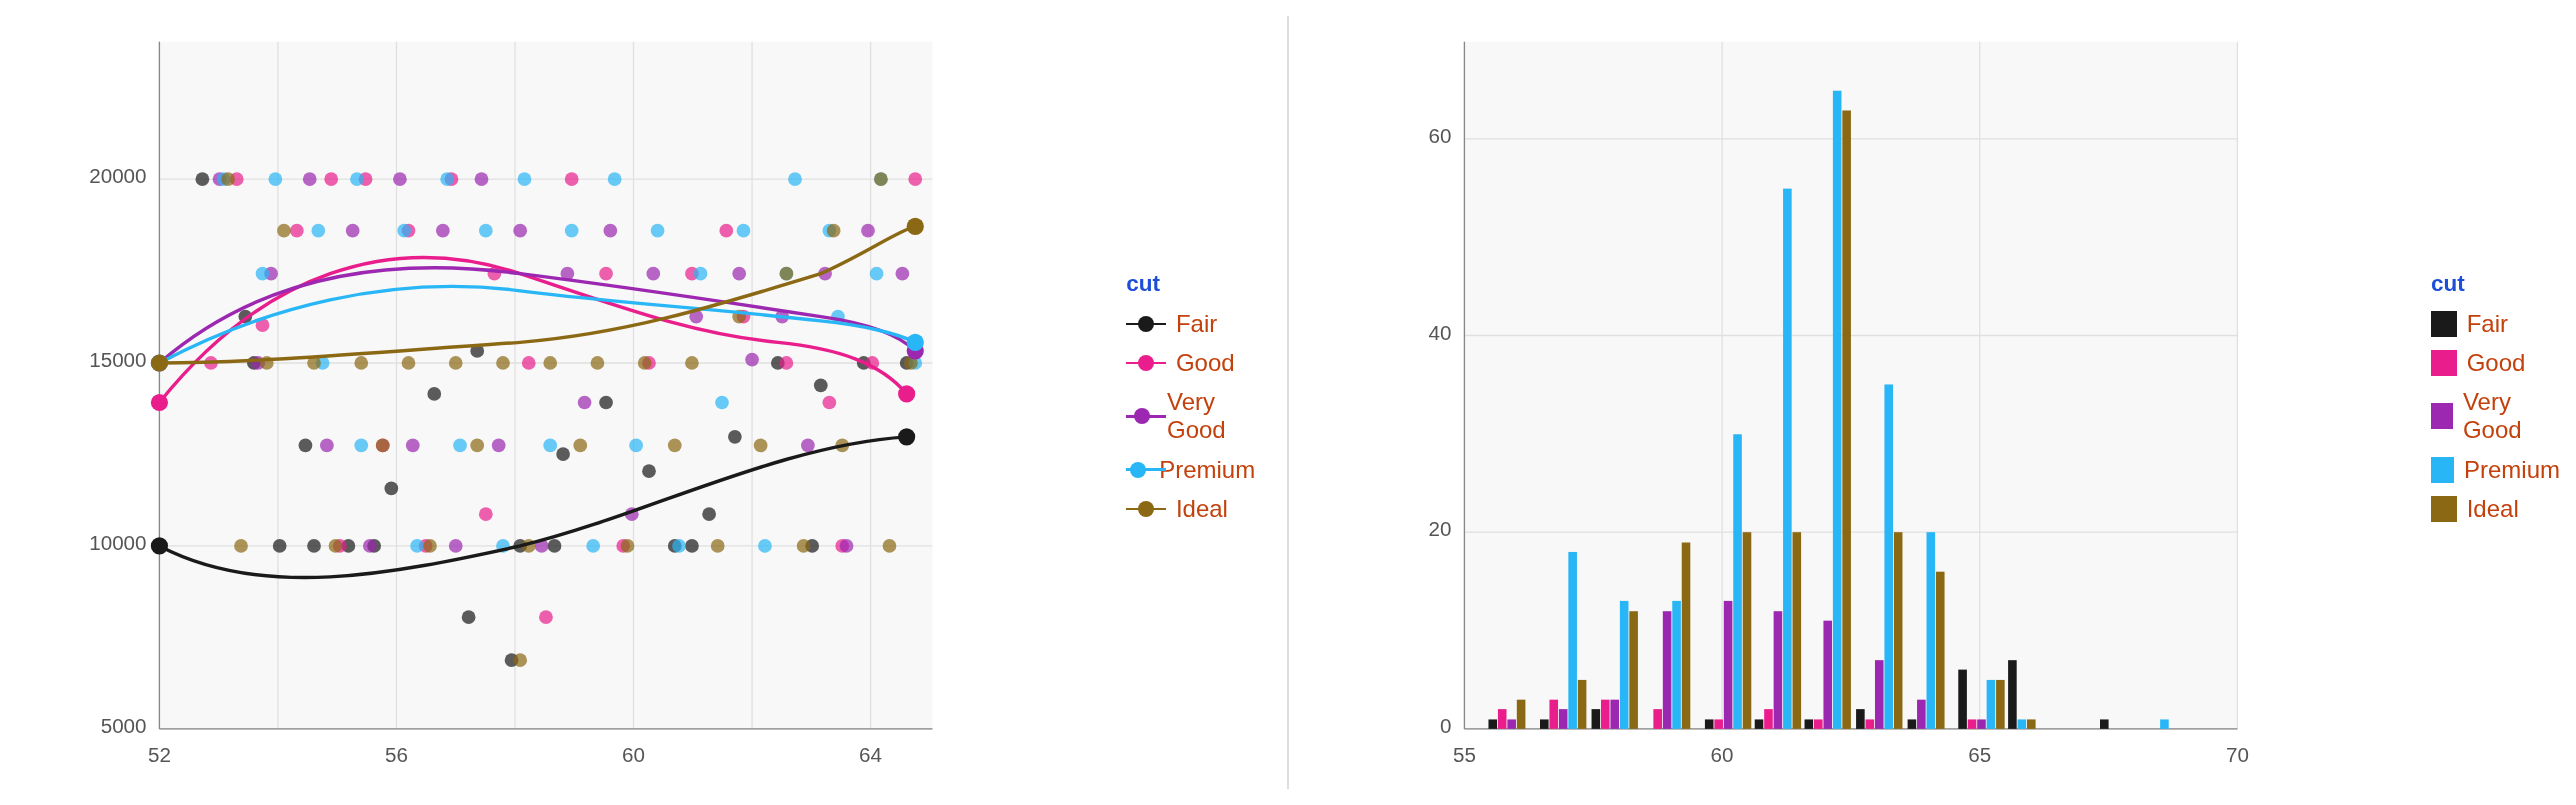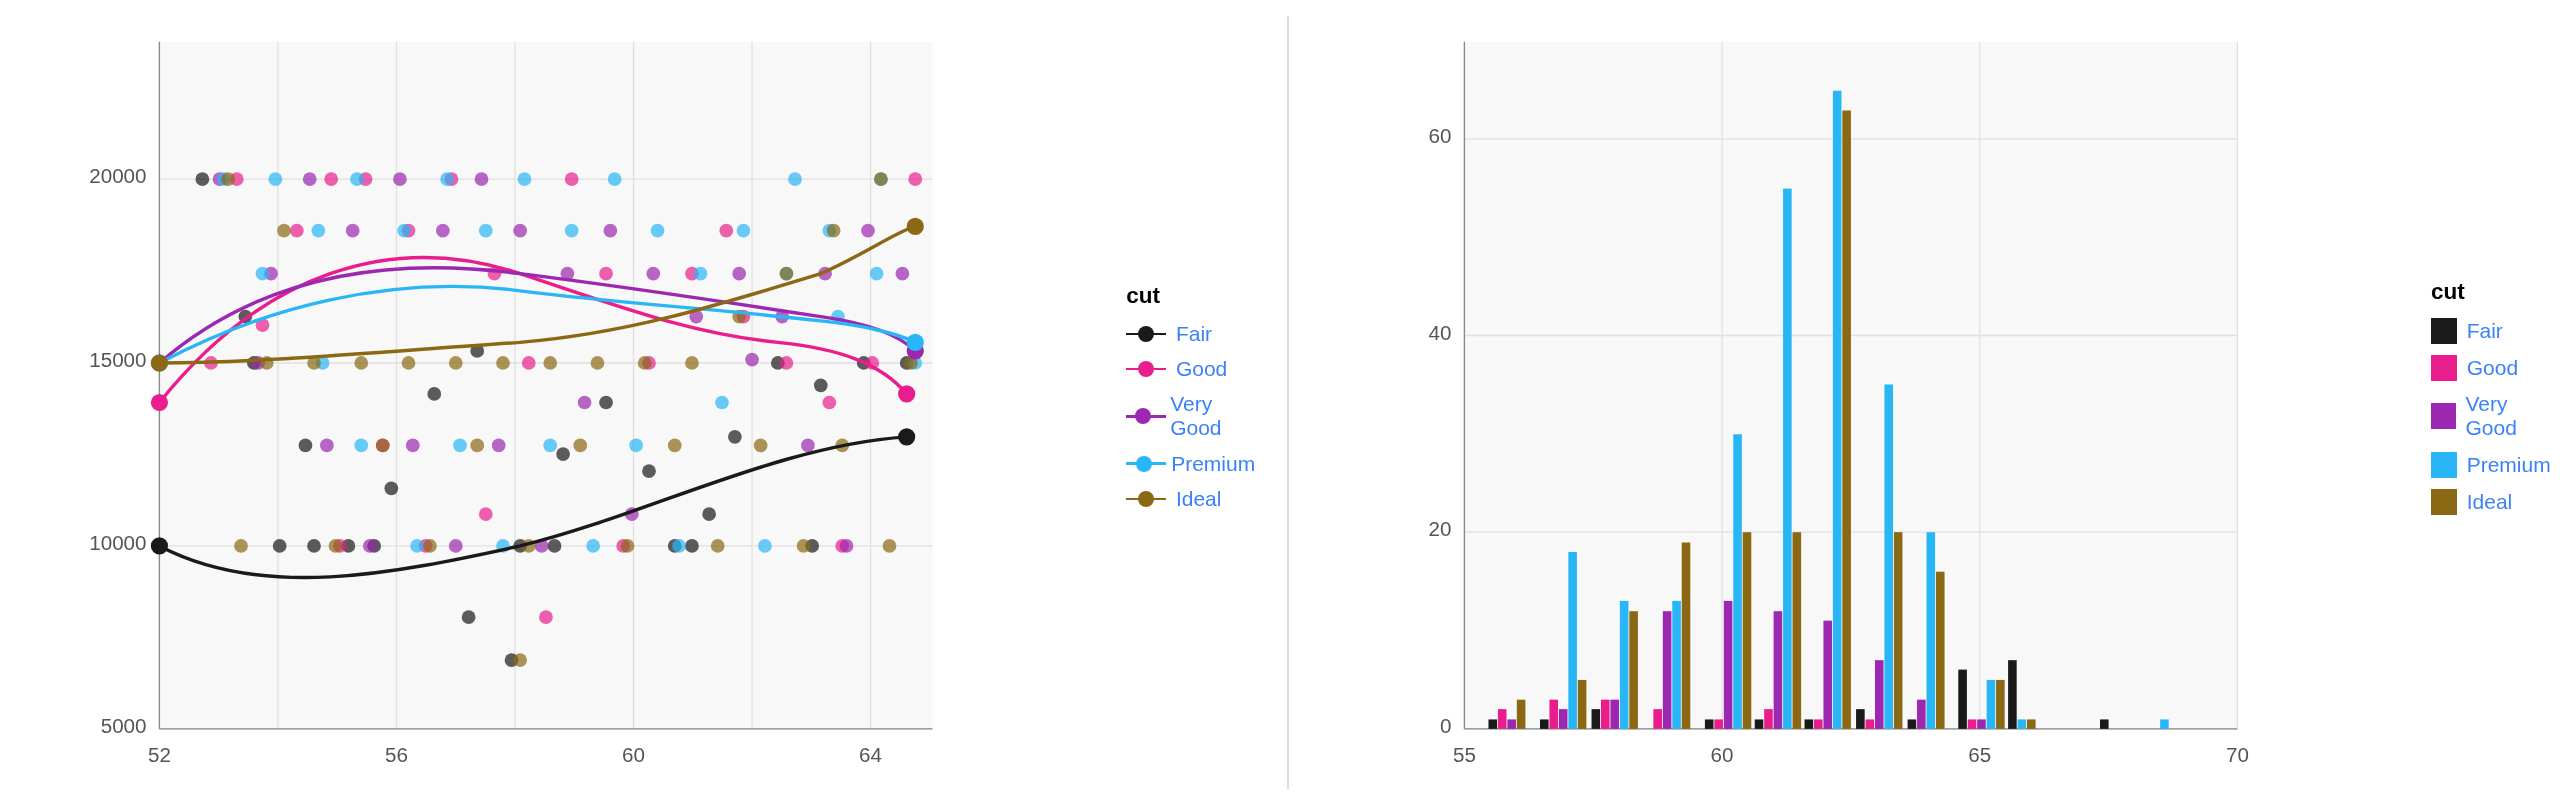--- a/index.html
+++ b/index.html
@@ -36,31 +36,31 @@
       width: 145px;
       display: flex;
       flex-direction: column;
       justify-content: center;
       padding-left: 16px;
     }
     .legend-title {
       font-size: 22.5px;
       font-weight: bold;
       margin-bottom: 13px;
-      color: #000000;
+      color: #1d4ed8;
     }
     .legend-item {
       display: flex;
       align-items: center;
       margin-bottom: 11.3px;
       gap: 9.7px;
     }
     .legend-label {
-      font-size: 21px;
-      color: #3b82f6;
+      font-size: 24px;
+      color: #c2410c;
     }
     .plot-svg {
       width: 100%;
       height: 100%;
     }
     .axis-label {
       font-size: 24px;
       fill: #555;
     }
     .grid-line {

